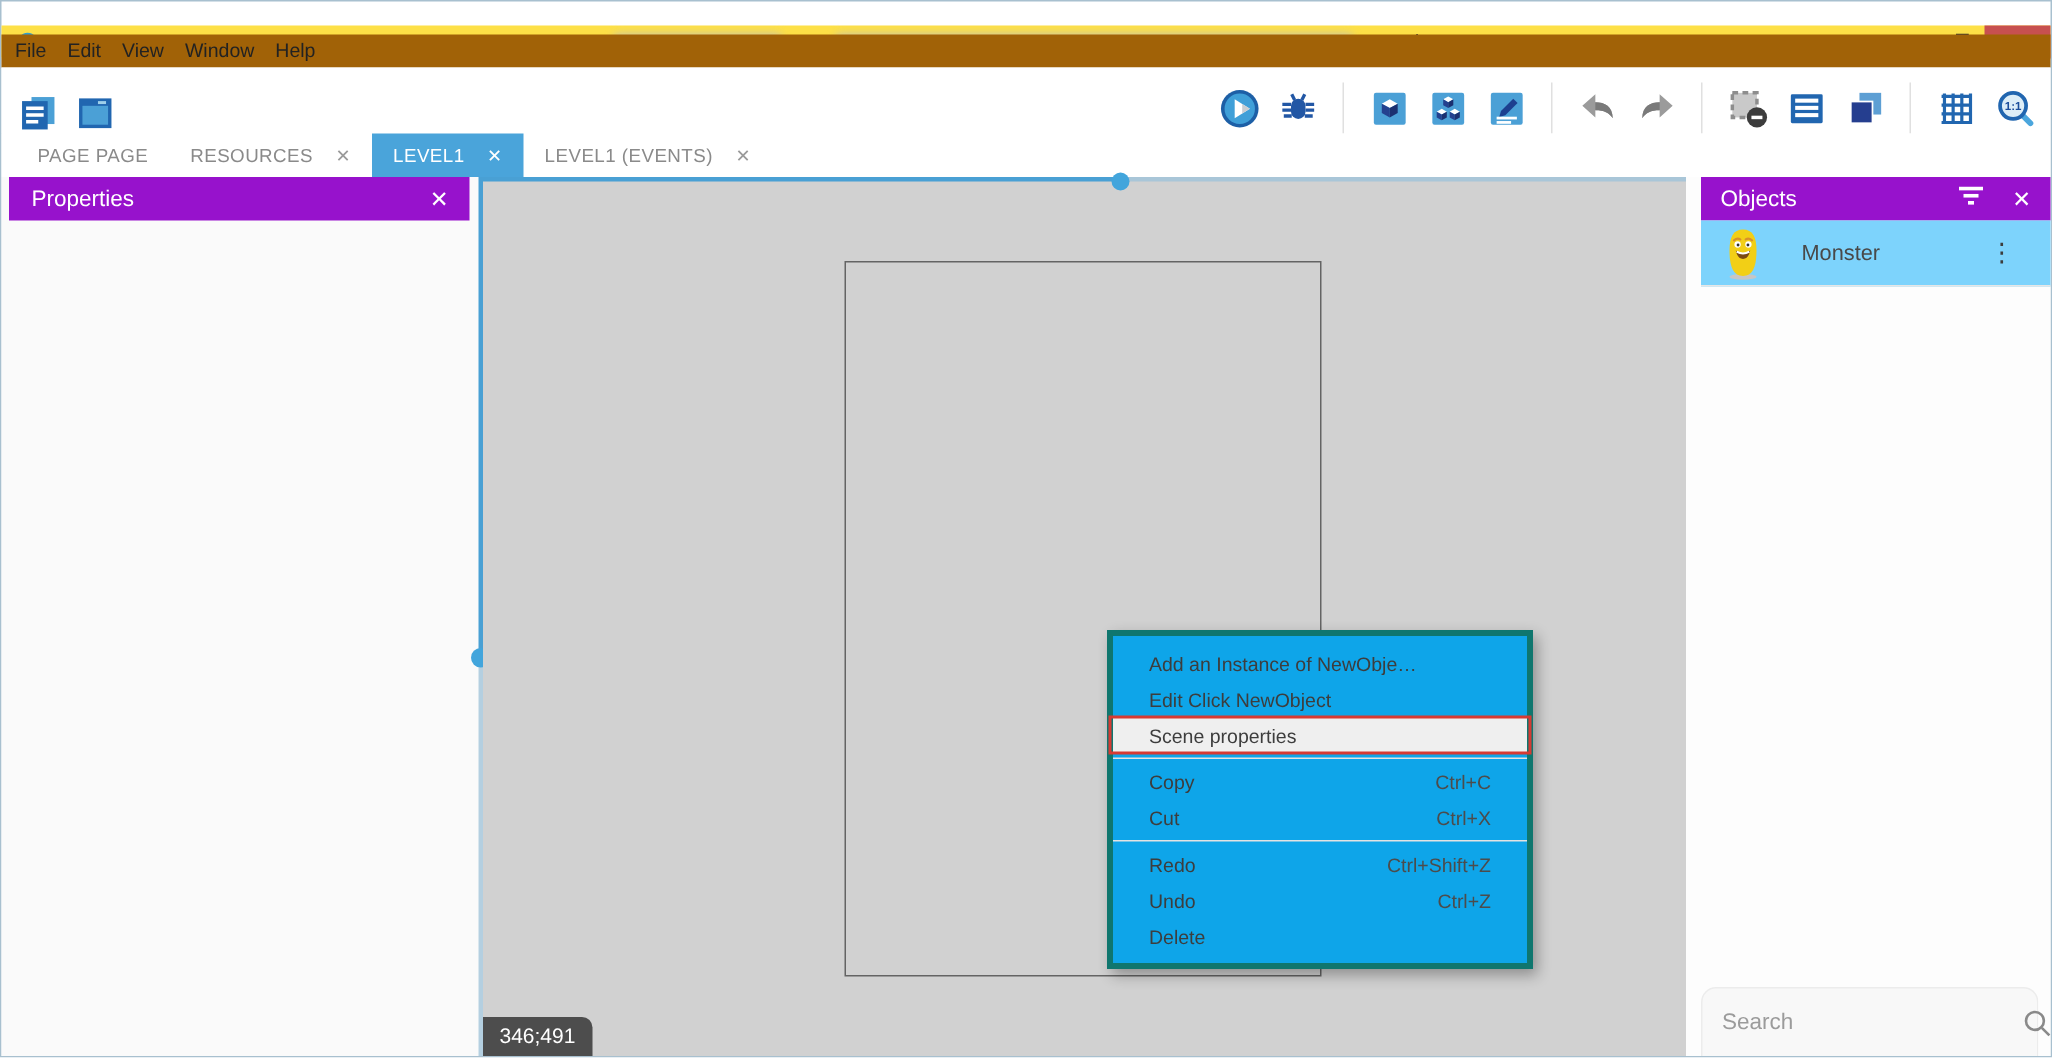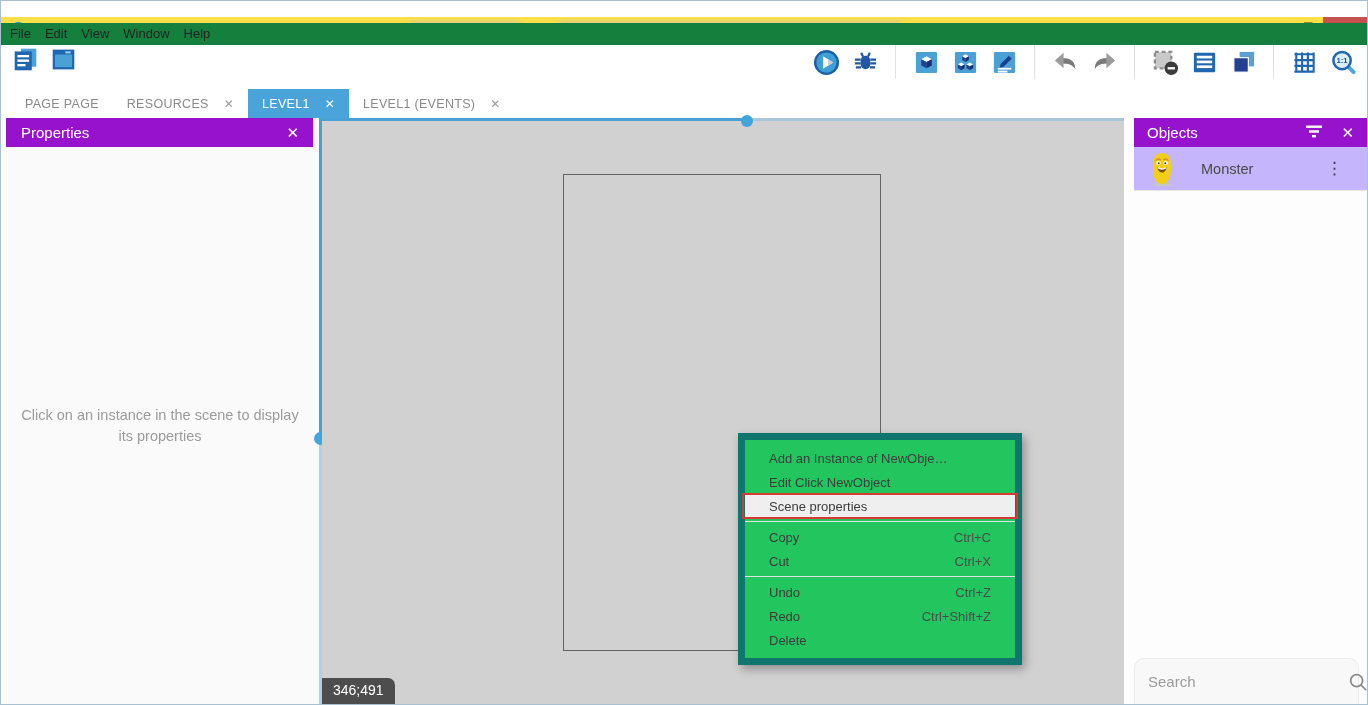--- a/index.html
+++ b/index.html
@@ -13,25 +13,25 @@
   .blur-pill { position:absolute; top:6px; height:10px; background:#bdbdbd; filter:blur(3px); border-radius:3px; }
   .blur-a { left:408px; width:112px; }
   .blur-b { left:556px; width:345px; }
   .title-text { position:absolute; left:905px; top:3px; font-size:13px; color:#3a3a3a; }
   .win-controls { position:absolute; right:0; top:0; height:22px; display:flex; }
   .win-btn { width:32px; height:22px; display:flex; align-items:center; justify-content:center; color:#333; font-size:13px; cursor:default; }
   .win-min span { display:block; width:10px; border-top:2px solid #333; margin-top:6px; }
   .win-close { width:44px; background:#c75050; color:#fff; font-size:12px; }
 
   
-  .menubar { position:absolute; left:0; top:22px; right:0; height:22px; background:#15803d; display:flex; align-items:center; padding-left:2px; }
+  .menubar { position:absolute; left:0; top:22px; right:0; height:22px; background:#a16207; display:flex; align-items:center; padding-left:2px; }
   .menu-item { padding:0 7px; font-size:13px; color:#222; height:22px; line-height:22px; }
 
   
-  .toolbar { position:absolute; left:0; top:44px; right:0; height:44px; background:#fff; display:flex; align-items:flex-start; padding:0 10px; }
+  .toolbar { position:absolute; left:0; top:44px; right:0; height:44px; background:#fff; display:flex; align-items:flex-end; padding:0 10px; }
   .tb-left { display:flex; align-items:center; gap:10px; }
   .tb-right { margin-left:auto; display:flex; align-items:center; gap:11px; }
   .tbtn { width:28px; height:28px; display:flex; align-items:center; justify-content:center; }
   .tbtn svg { width:27px; height:27px; }
   .tb-sep { width:1px; height:34px; background:#e0e0e0; margin:0 5px; }
 
   
   .tabbar { position:absolute; left:0; top:88px; right:0; height:29px; background:#fff; display:flex; align-items:stretch; padding-left:10px; }
   .tab { display:flex; align-items:center; padding:0 14px; font-size:12.5px; letter-spacing:.3px; color:#8a8a8a; white-space:nowrap; }
   .tab .tab-close { margin-left:15px; font-size:12px; color:#9a9a9a; }
@@ -60,33 +60,33 @@
   .h-right { position:absolute; left:425px; top:0; right:0; height:3px; background:#a9c6d8; }
   .h-handle { position:absolute; left:419px; top:-3px; width:12px; height:12px; border-radius:50%; background:#42a5dc; }
   .game-frame { position:absolute; left:241px; top:56px; width:318px; height:477px; border:1px solid #646464; }
   .coords-badge { position:absolute; left:0; bottom:0; background:#4d4d4d; color:#fff; font-size:14px; padding:4px 11px 6px; border-radius:0 7px 0 0; }
 
   
   .objects-panel { position:absolute; left:1123px; top:0; right:0; bottom:0; background:#fdfdfd; }
   .objects-panel .panel-header { margin-left:10px; padding:0 13px; }
   .ph-filter { margin-left:auto; }
   .objects-panel .panel-close { margin-left:17px; }
-  .object-row { margin-left:10px; height:44px; display:flex; align-items:center; padding:0 24px 0 15px; background:#c4b5fd; border-bottom:1px solid #e6e6e6; }
+  .object-row { margin-left:10px; height:44px; display:flex; align-items:center; padding:0 24px 0 15px; background:#7dd3fc; border-bottom:1px solid #e6e6e6; }
   .object-label { margin-left:26px; font-size:14.5px; color:#494949; }
   .kebab { margin-left:auto; font-size:17px; color:#3c3c3c; letter-spacing:0; line-height:1; }
   .add-row { margin-left:10px; height:33px; position:relative; display:flex; align-items:center; justify-content:center; }
   .add-label { font-size:14px; color:#9e9e9e; }
   .plus-btn { position:absolute; right:22px; font-size:21px; color:#333; font-weight:400; line-height:1; }
   .search-card { position:absolute; left:10px; right:8px; bottom:0; height:46px; background:#f8f8f8; border:1px solid #ececec; border-bottom:none; border-radius:10px 10px 0 0; display:flex; align-items:center; padding:0 13px; }
   .search-input { flex:1; border:none; outline:none; background:transparent; font-size:15px; color:#a21caf; font-family:"Liberation Sans", sans-serif; }
   .search-input::placeholder { color:#9b9b9b; }
   .search-icon svg { width:22px; height:22px; display:block; }
 
   
-  .context-menu { position:absolute; left:737px; top:432px; width:284px; background:#22c55e; border:7px solid #0f766e; box-shadow:3px 4px 9px rgba(0,0,0,.32); padding:6px 0; z-index:50; }
+  .context-menu { position:absolute; left:737px; top:419px; width:284px; background:#0ea5e9; border:4px solid #0f766e; box-shadow:3px 4px 9px rgba(0,0,0,.32); padding:6px 0; z-index:50; }
   .cm-item { height:24px; display:flex; align-items:center; padding:0 24px; font-size:13px; color:#3d3d3d; position:relative; }
   .cm-label { flex:1; }
   .cm-shortcut { color:#4c4c4c; }
   .cm-sep { height:1px; background:#e3e3e3; margin:3px 0; }
   .cm-item.highlighted { background:#efefef; }
   .annotation-box { position:absolute; left:-3px; right:-3px; top:-1px; bottom:-1px; border:2px solid #d63a33; pointer-events:none; }
 </style>
 </head>
 <body>
 
@@ -272,21 +272,20 @@
     </div>
   </div>
 
   <div class="content">
 
     <div class="properties-panel">
       <div class="panel-header">
         <span>Properties</span>
         <span class="panel-close">✕</span>
       </div>
-      <div class="empty-message">Click on an instance in the scene to display its properties</div>
     </div>
 
     <div class="v-divider">
       <div class="v-top"></div>
       <div class="v-bottom"></div>
       <div class="v-handle"></div>
     </div>
 
     <div class="canvas">
       <div class="h-left"></div>
@@ -354,26 +353,26 @@
     <div class="cm-item">
       <span class="cm-label">Copy</span>
       <span class="cm-shortcut">Ctrl+C</span>
     </div>
     <div class="cm-item">
       <span class="cm-label">Cut</span>
       <span class="cm-shortcut">Ctrl+X</span>
     </div>
     <div class="cm-sep"></div>
     <div class="cm-item">
+      <span class="cm-label">Redo</span>
+      <span class="cm-shortcut">Ctrl+Shift+Z</span>
+    </div>
+    <div class="cm-item">
       <span class="cm-label">Undo</span>
       <span class="cm-shortcut">Ctrl+Z</span>
     </div>
     <div class="cm-item">
-      <span class="cm-label">Redo</span>
-      <span class="cm-shortcut">Ctrl+Shift+Z</span>
-    </div>
-    <div class="cm-item">
       <span class="cm-label">Delete</span>
       <span class="cm-shortcut"></span>
     </div>
   </div>
 
 </div>
 
 </body></html>

